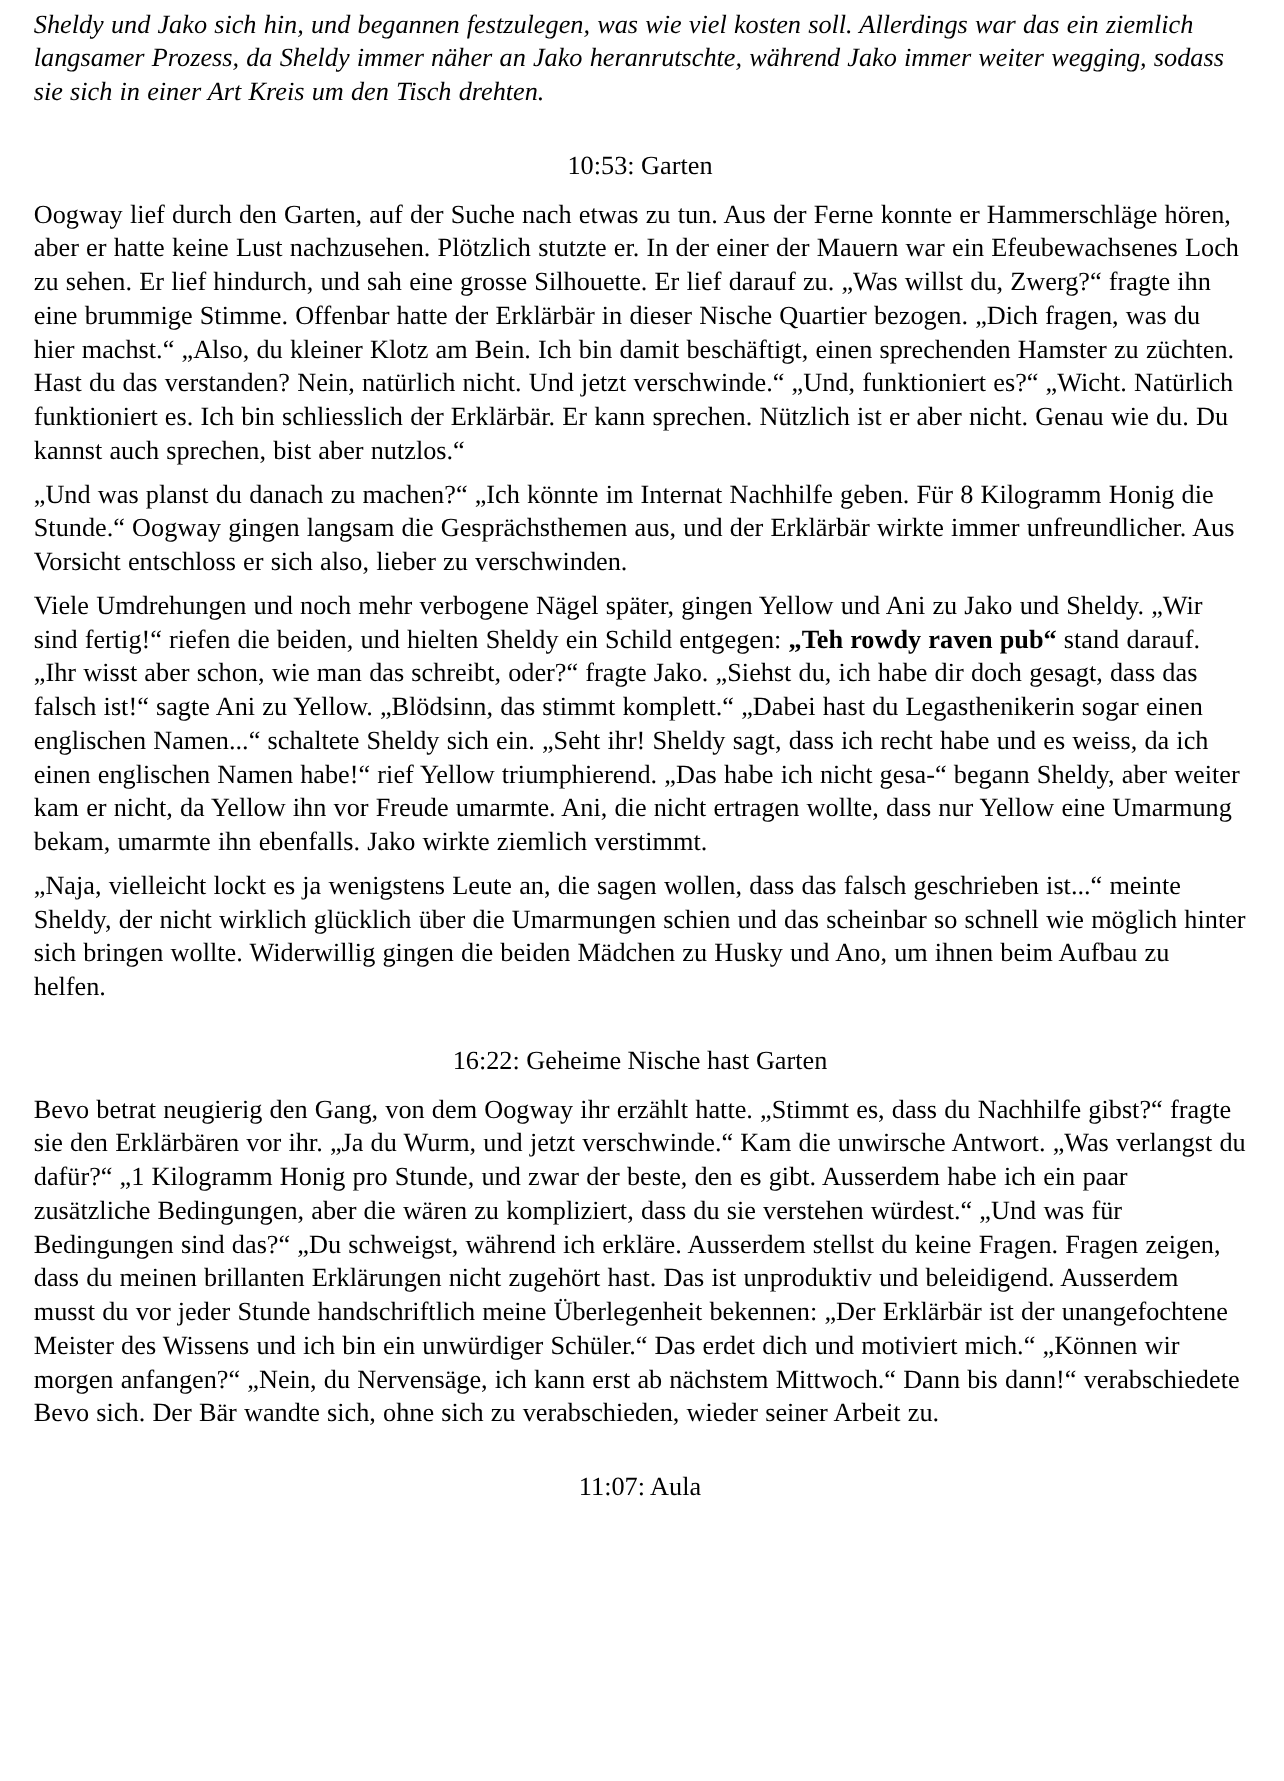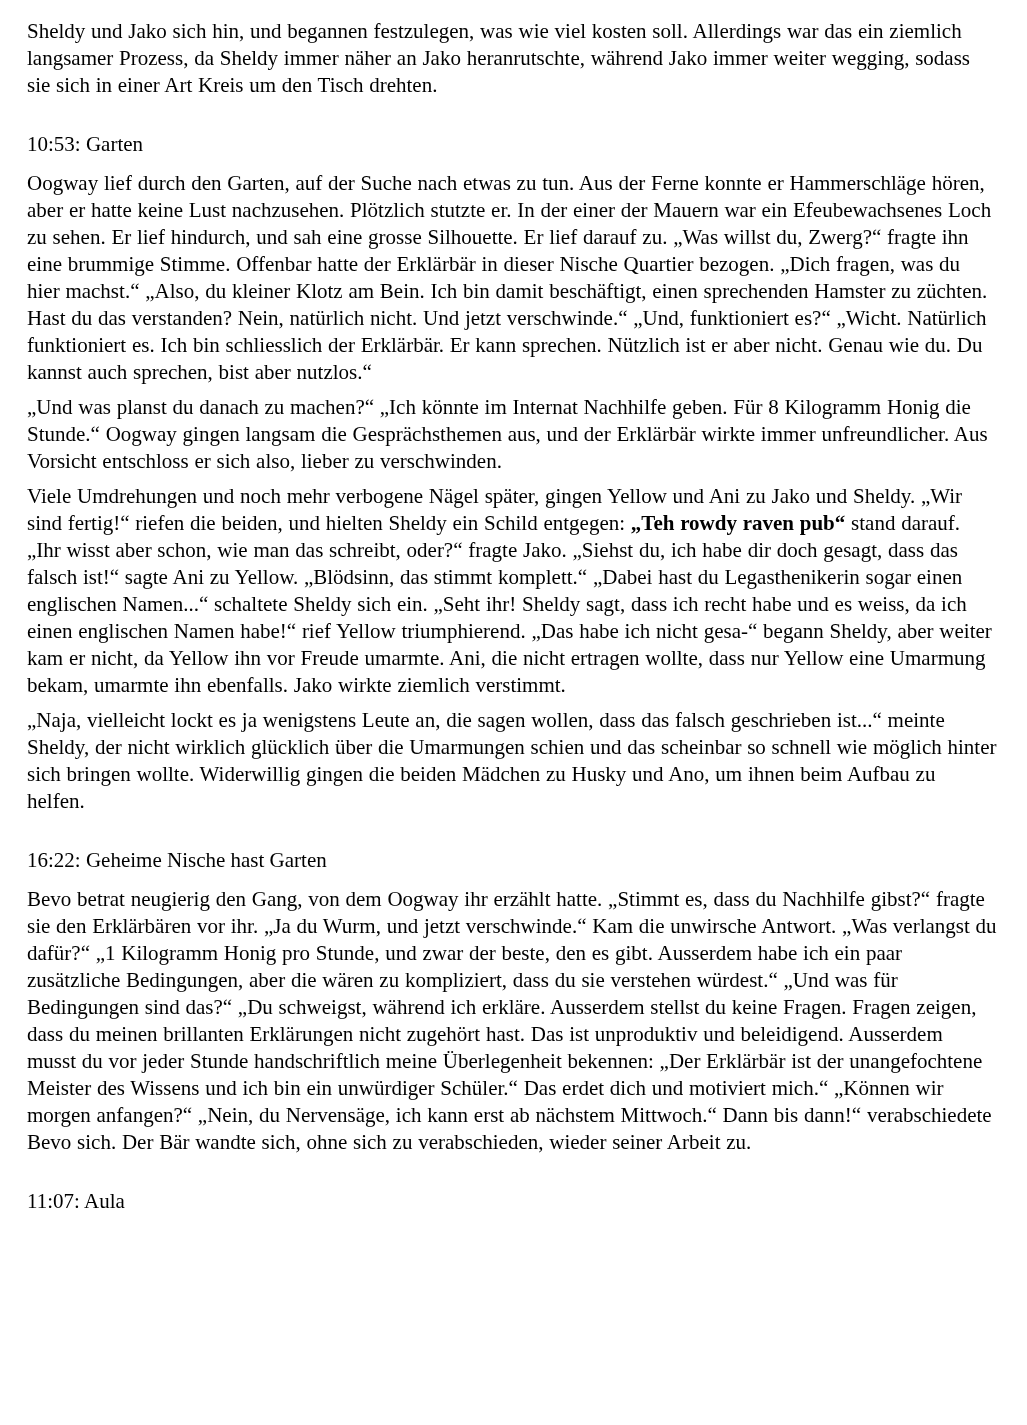--- a/index.html
+++ b/index.html
@@ -24,23 +24,25 @@
   .para {
     margin: 0 0 8px 0;
     text-align: left;
     word-spacing: 0.5px;
   }
   .scene-heading {
     margin: 32px 0 12px 0;
     font-size: 21px;
     font-weight: normal;
     line-height: 27px;
+    text-align: center;
   }
   .para:first-child {
-    margin-top: 12px;
+    margin-top: 0;
+    font-style: italic;
   }
   .bold-phrase {
     font-weight: bold;
   }
 </style>
 </head>
 <body>
 
 <div class="page">
 

